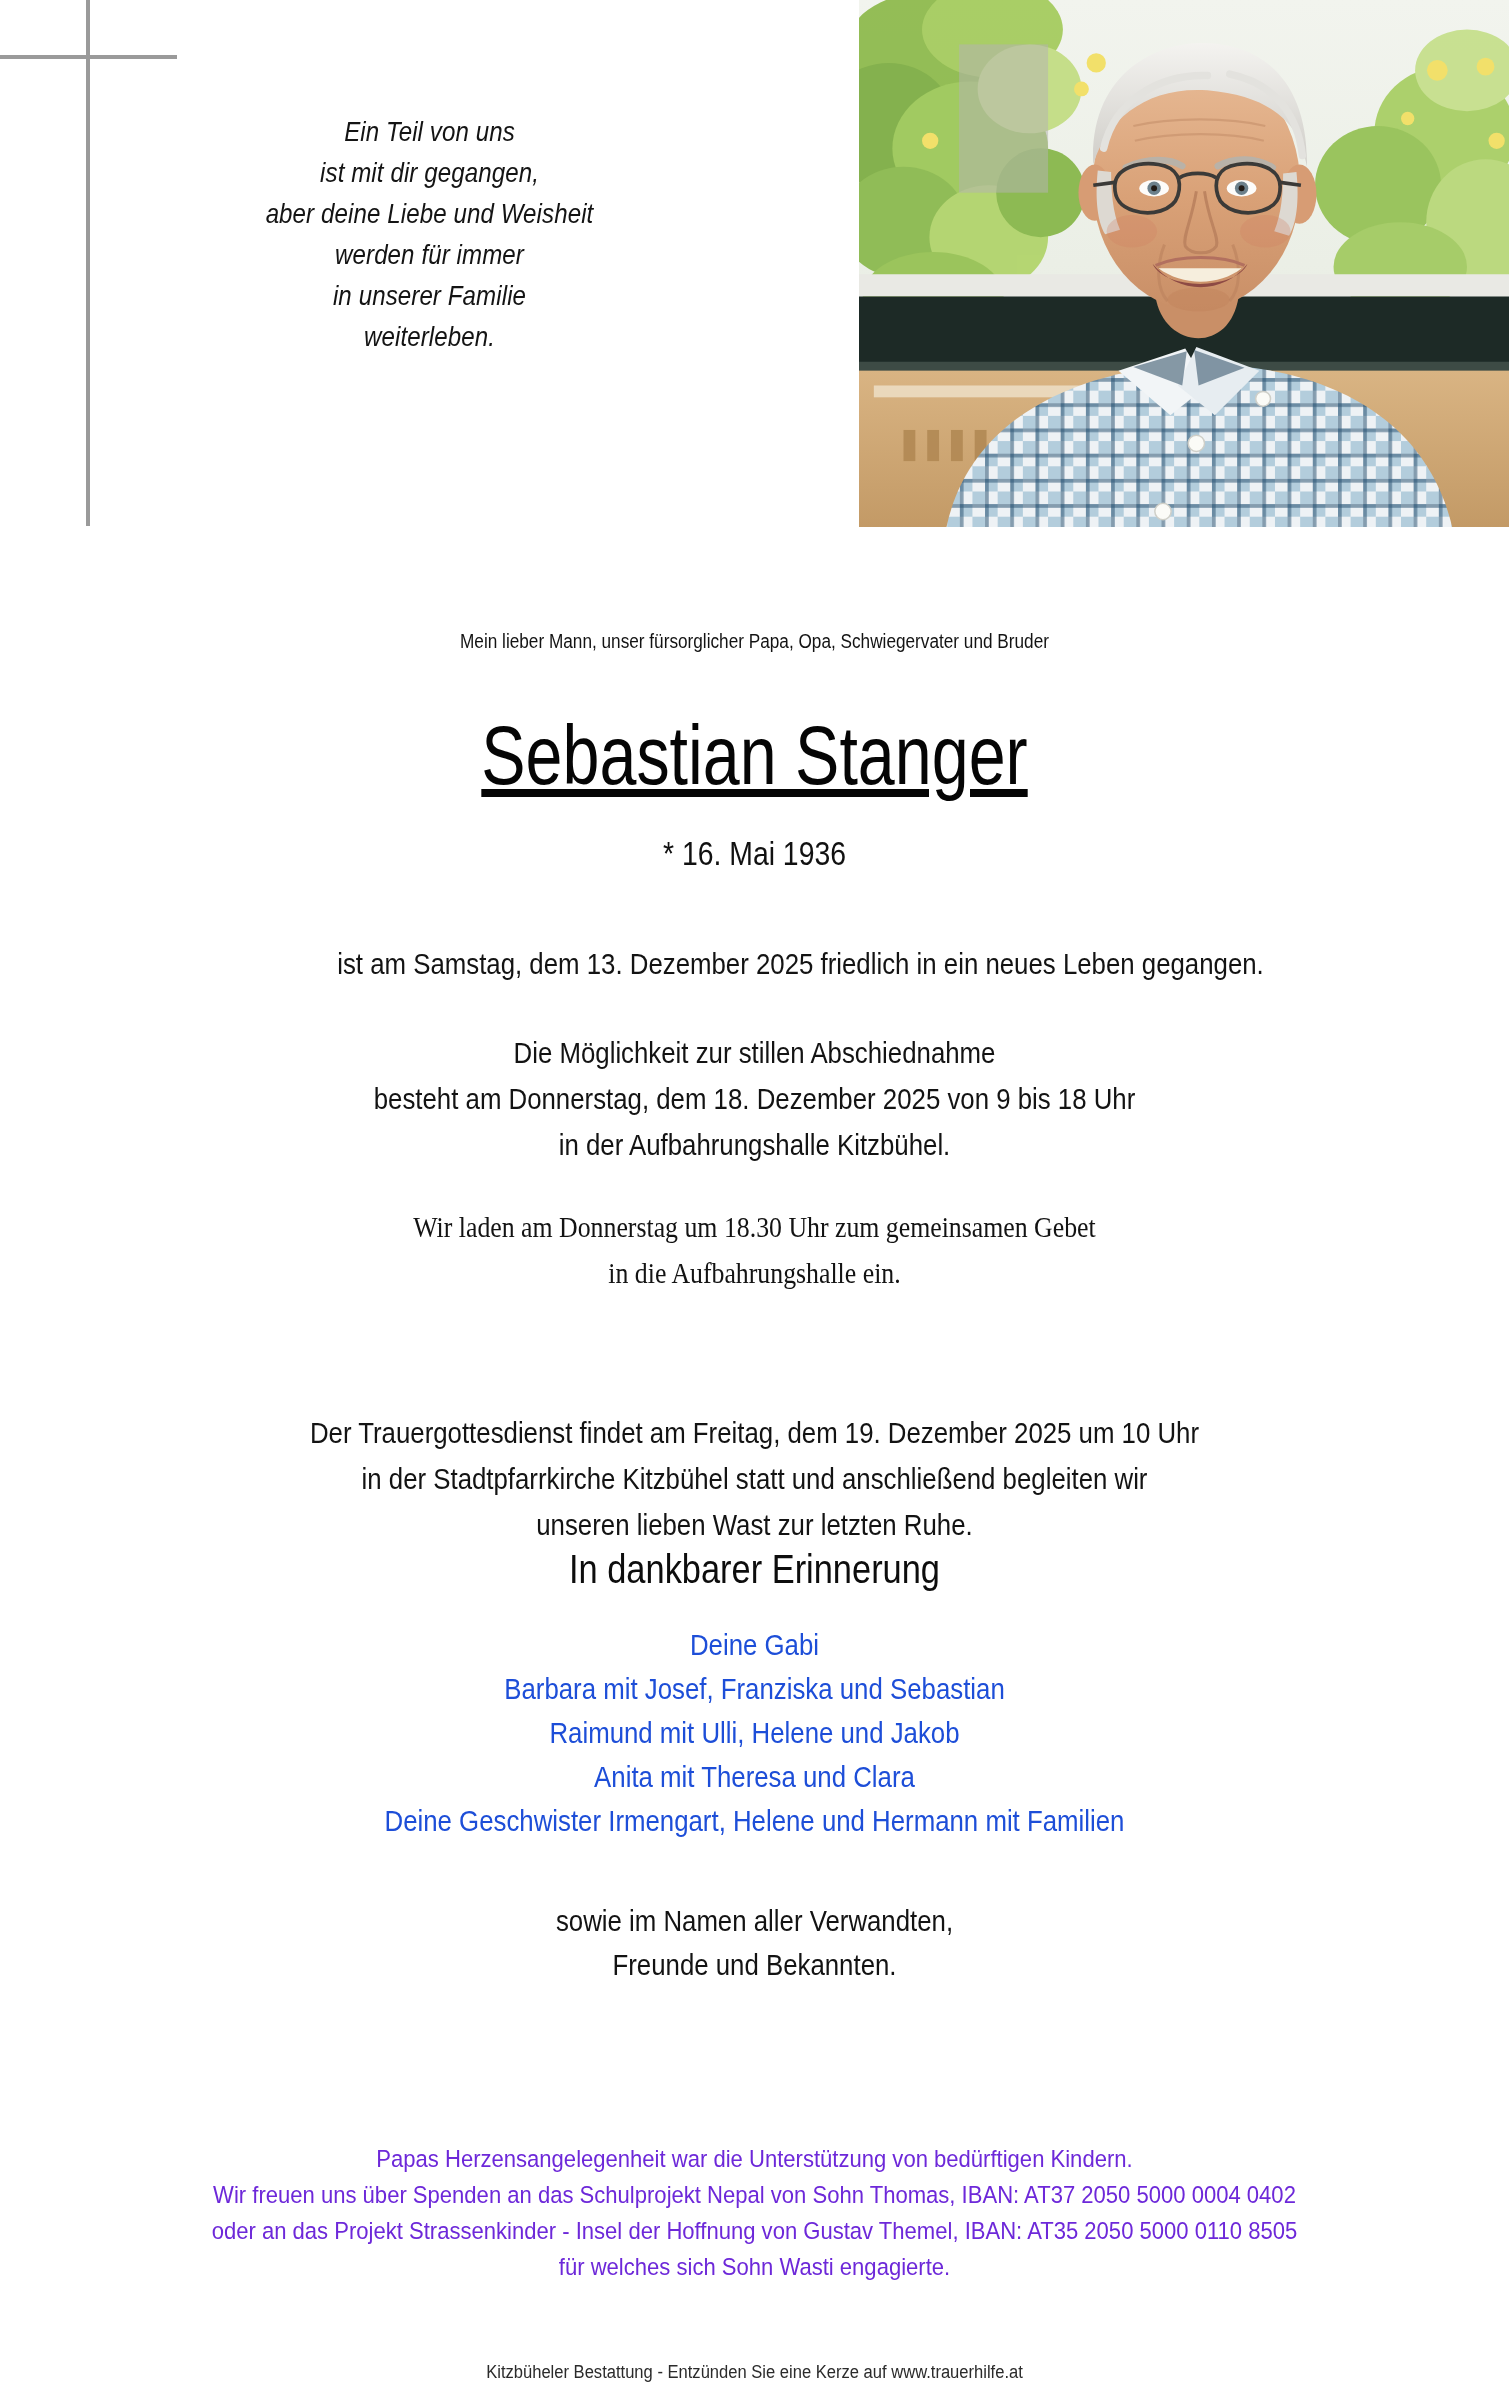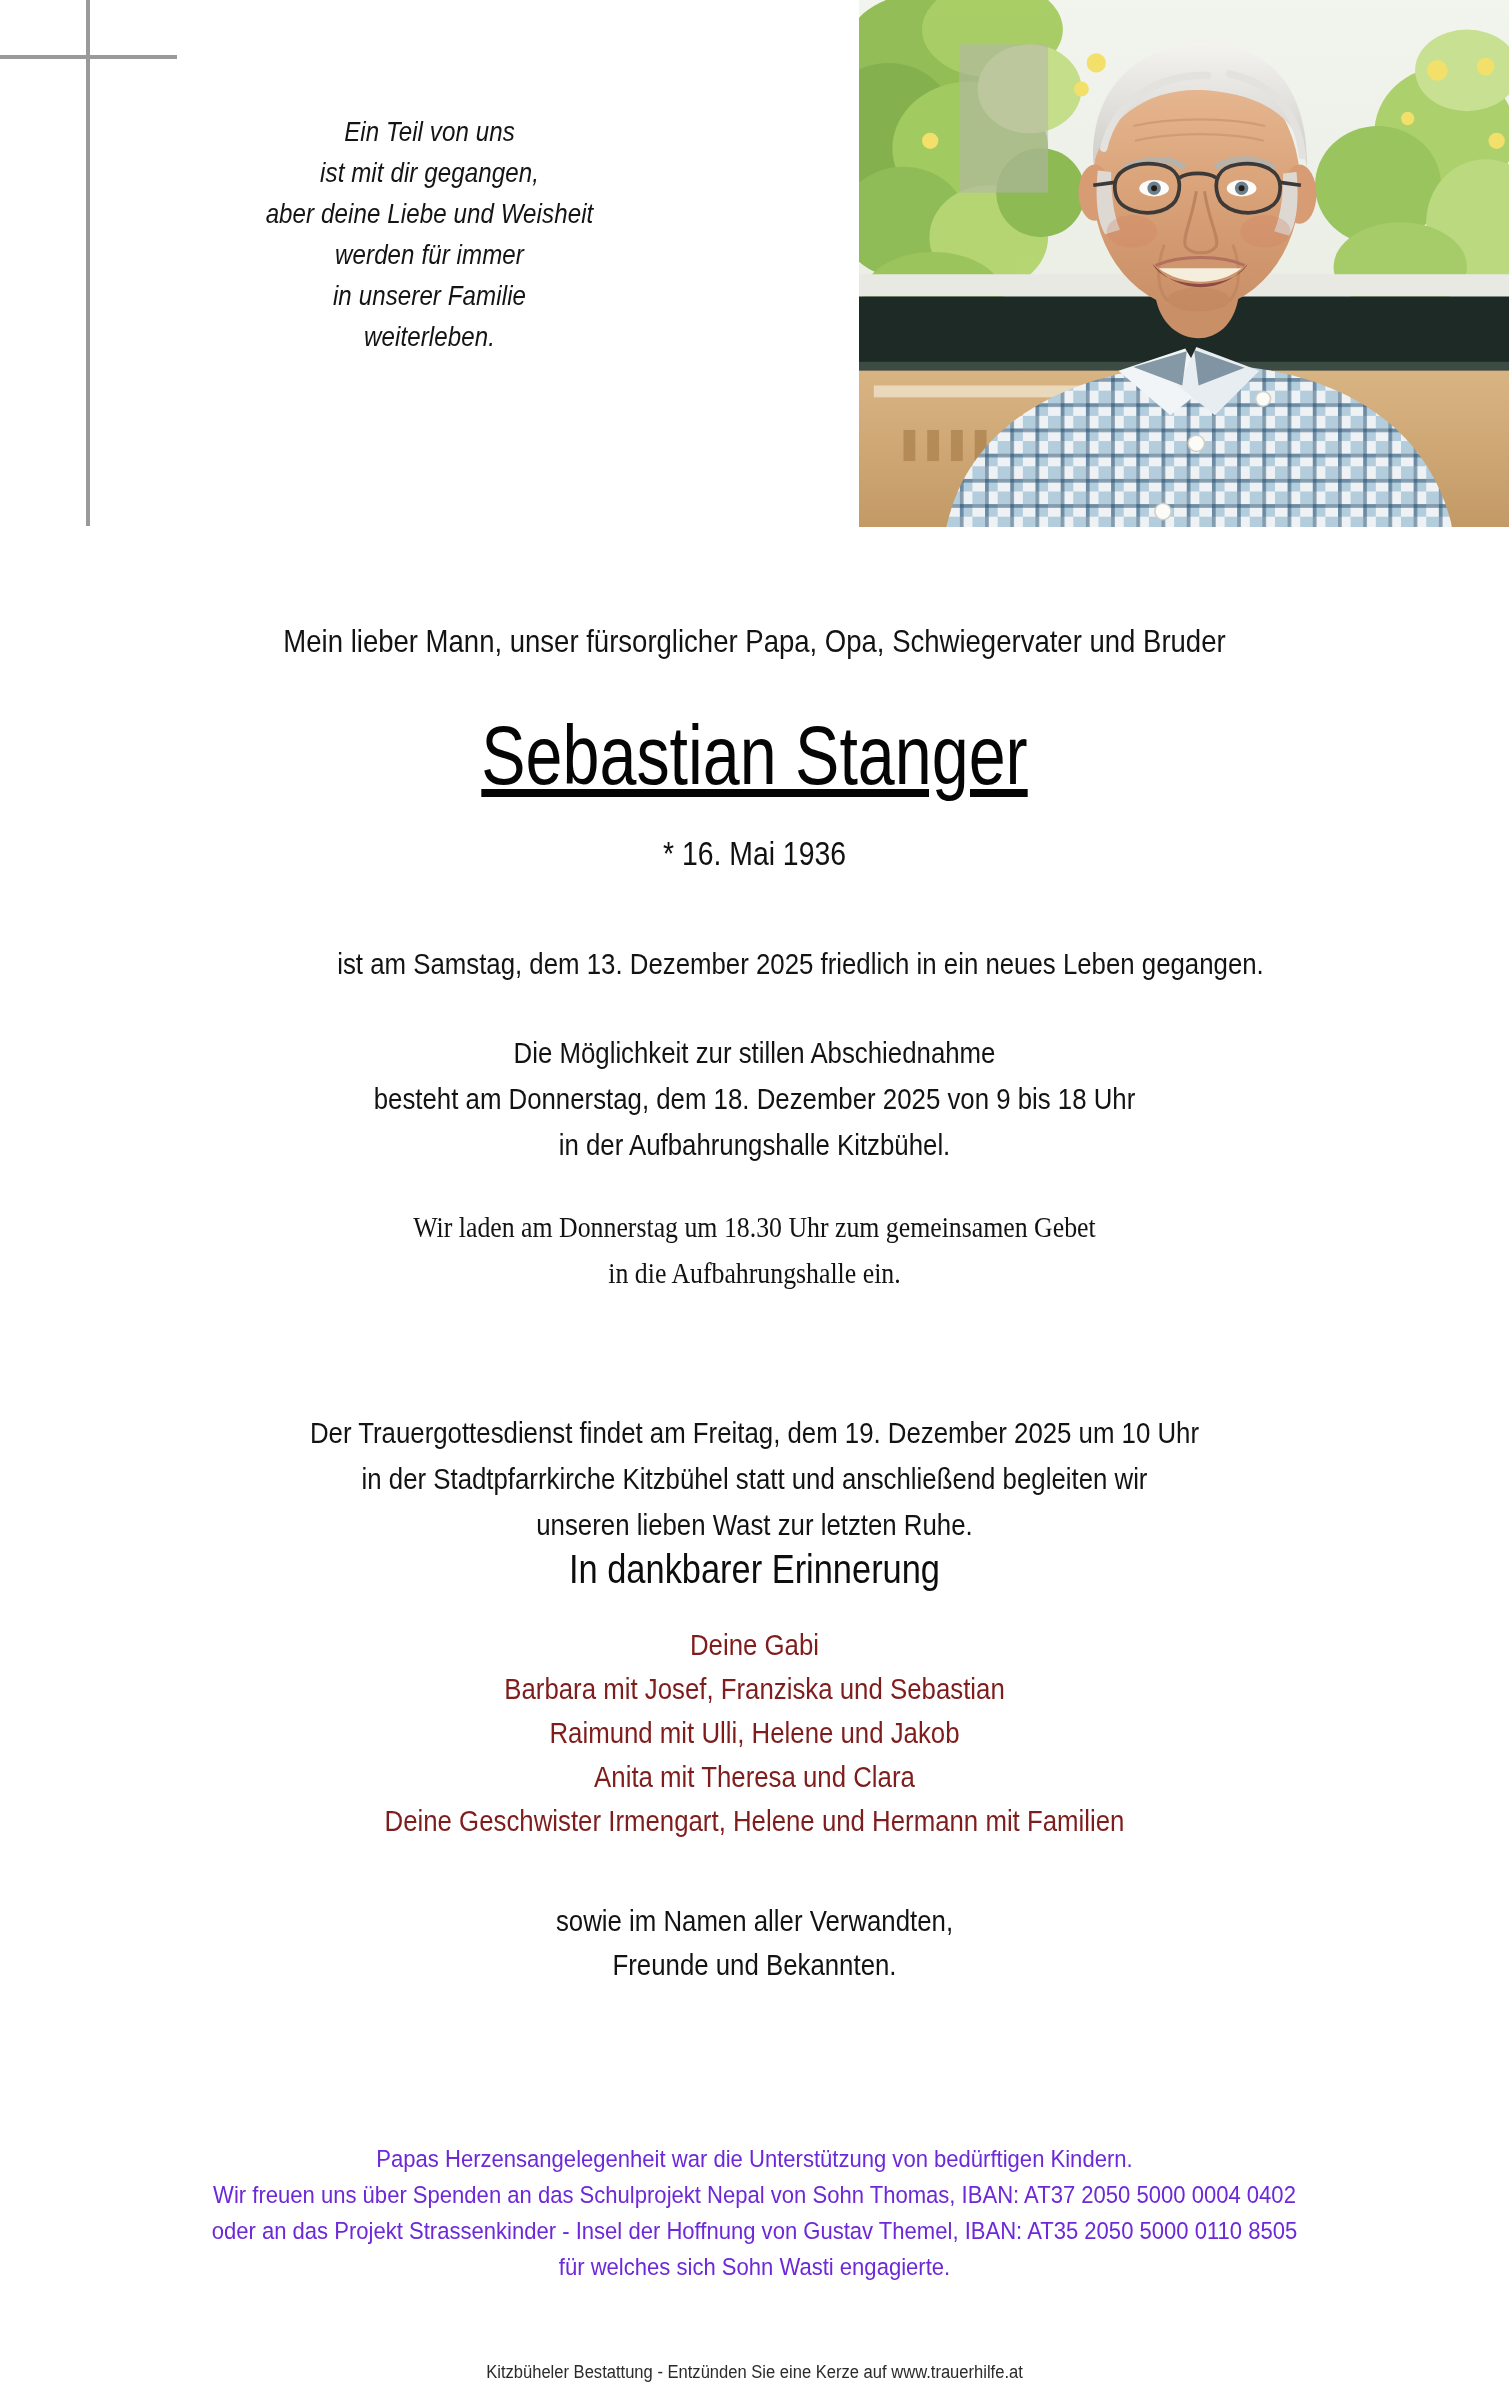--- a/index.html
+++ b/index.html
@@ -80,21 +80,21 @@
   }
   .ln {
     white-space: nowrap;
     transform: scaleX(0.86);
     transform-origin: center center;
   }
 
   .intro {
     position: absolute;
     left: 0; top: 622px; width: 1509px;
-    font-size: 32px;
+    font-size: 20px;
     line-height: 39px;
     color: #131313;
   }
 
   .name {
     position: absolute;
     left: 0; top: 711px; width: 1509px;
     font-size: 83px;
     line-height: 89px;
     font-weight: 400;
@@ -131,21 +131,21 @@
     font-size: 40px;
     line-height: 49px;
     color: #0d0d0d;
   }
 
   .family {
     position: absolute;
     left: 0; top: 1623px; width: 1509px;
     font-size: 30px;
     line-height: 44px;
-    color: #7f1d1d;
+    color: #1d4ed8;
   }
 
   .closing {
     position: absolute;
     left: 0; top: 1875px; width: 1509px;
     font-size: 30px;
     line-height: 44px;
     color: #131313;
     margin-top: 24px;
   }

